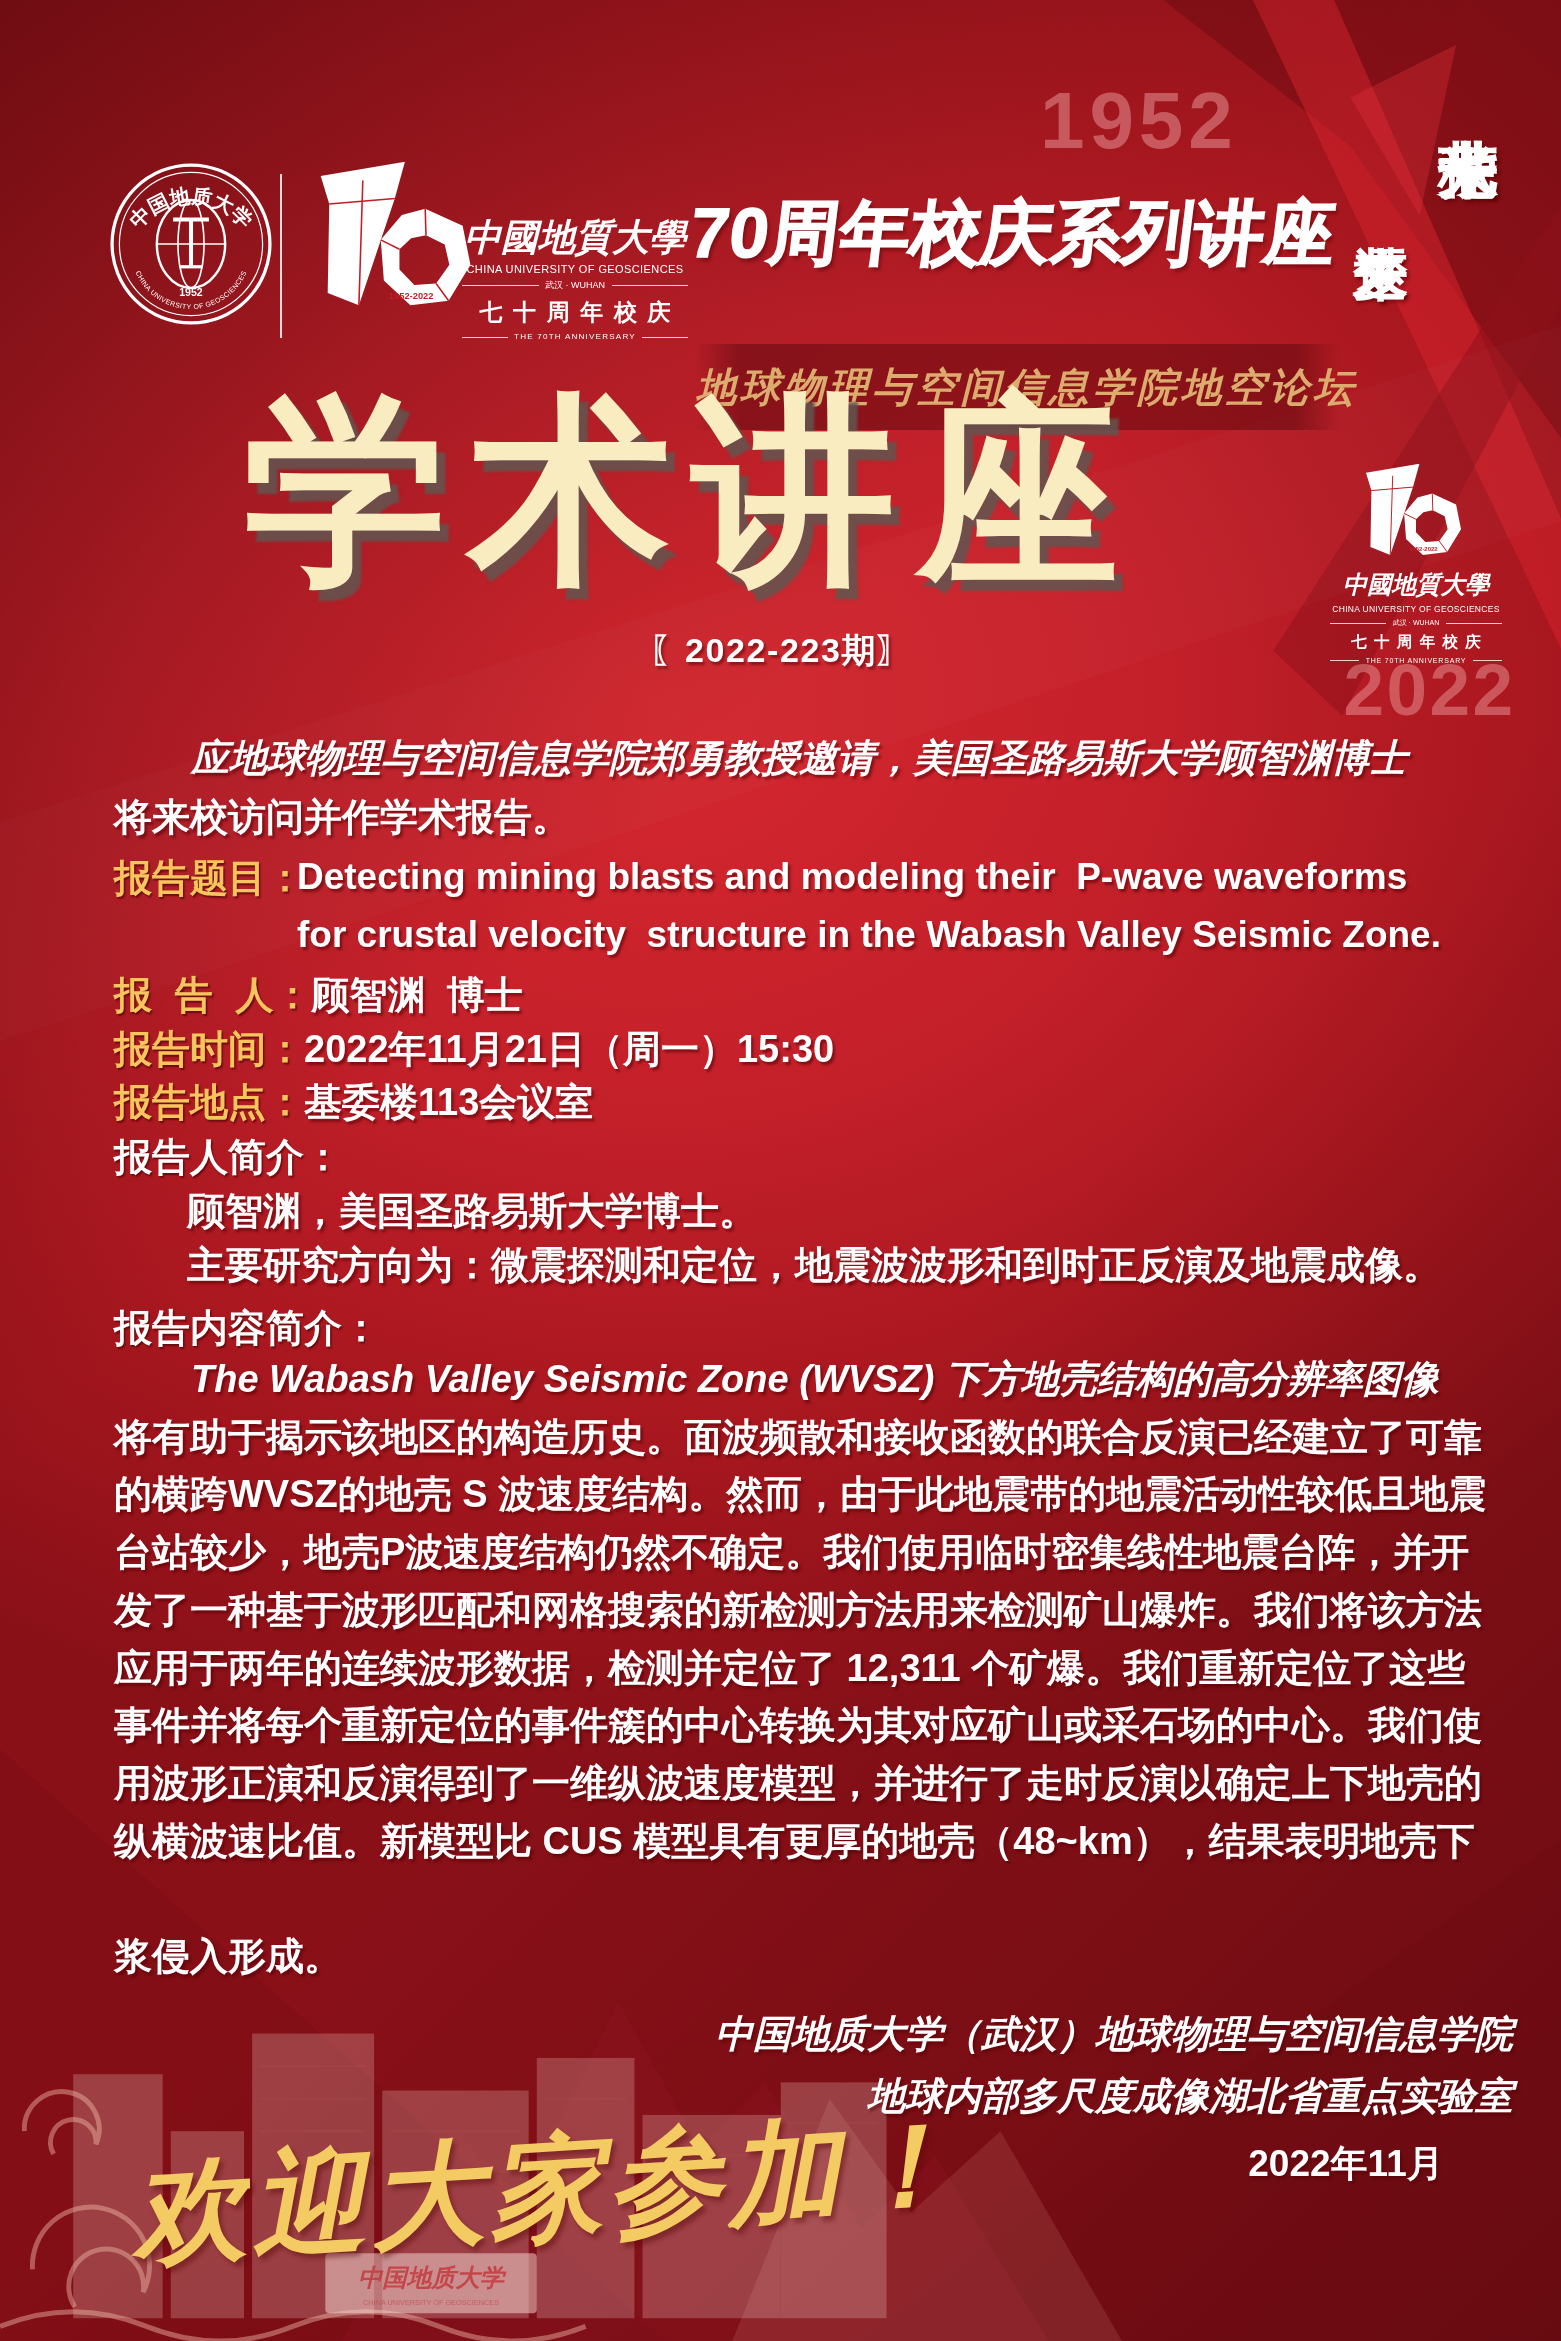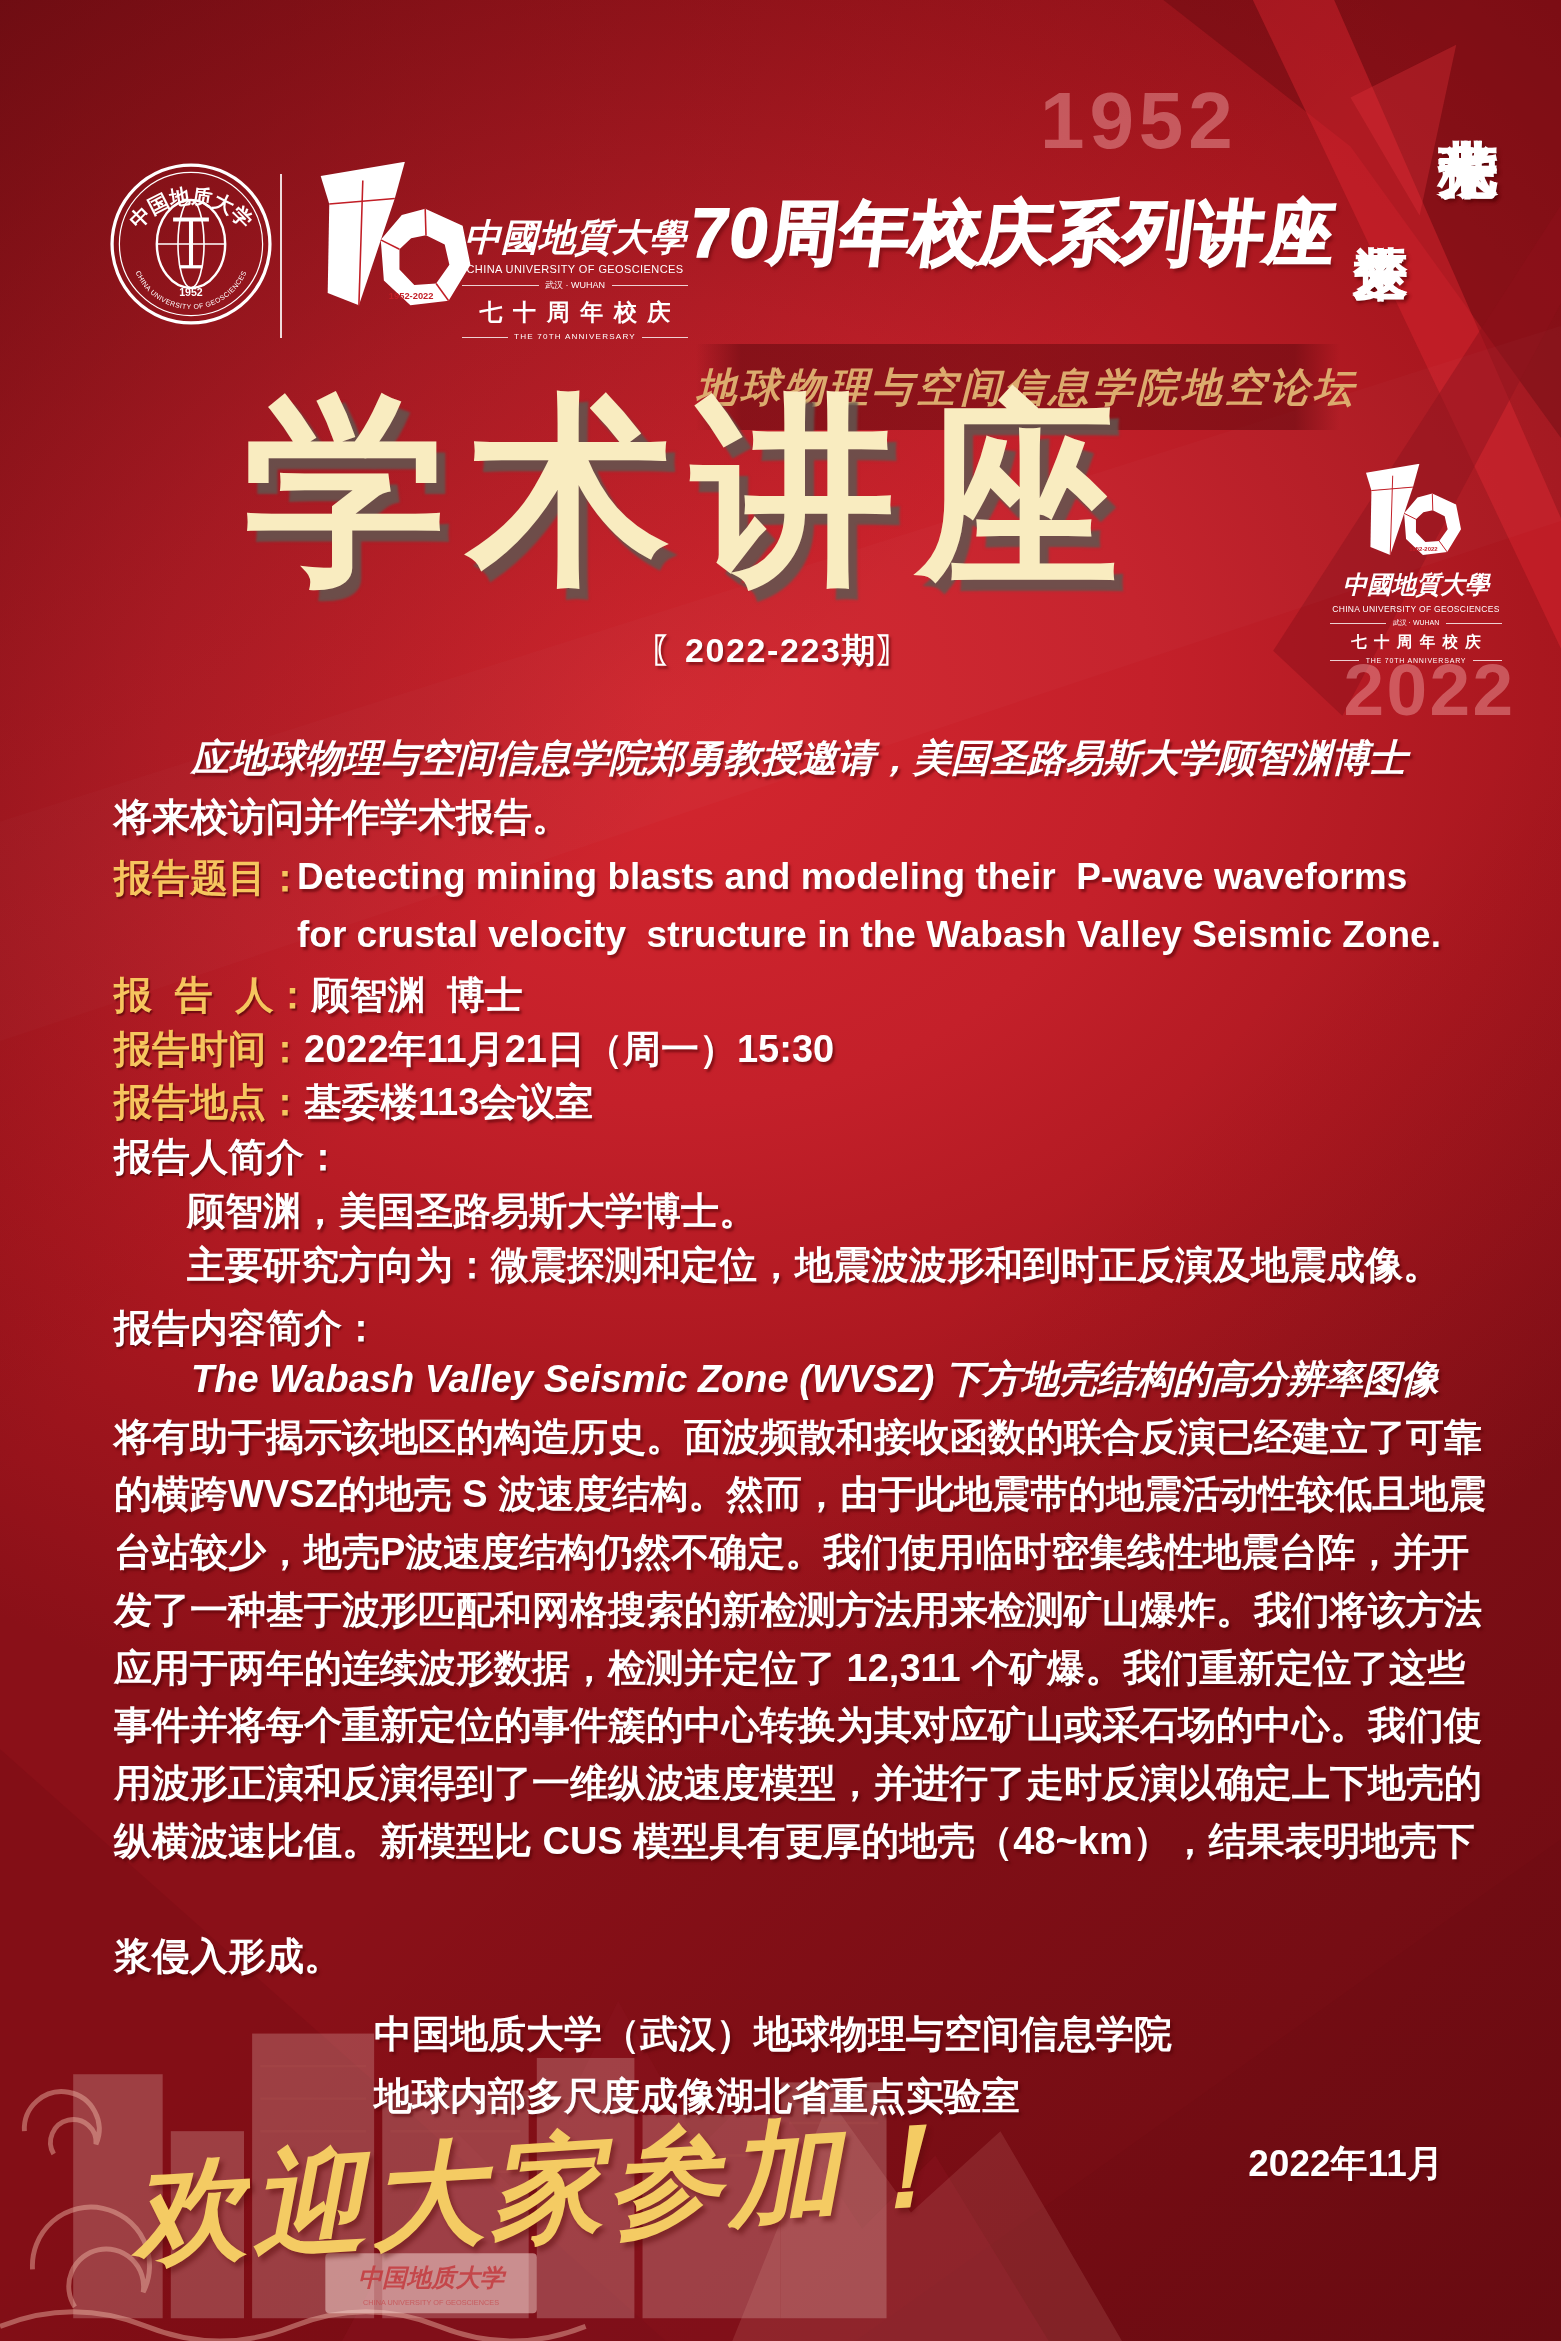--- a/index.html
+++ b/index.html
@@ -59,21 +59,21 @@
   .issue{left:244px;top:628px;width:1074px;text-align:center;font-size:34px;font-weight:bold;color:#fff;
     letter-spacing:1.6px;text-shadow:2.4px 3.3px 2.4px rgba(80,0,6,.5);}
 
   
   .cline{left:114px;width:1367px;font-size:38px;font-weight:bold;line-height:1.2;color:#fff;white-space:nowrap;}
   .indented{text-indent:77px;font-style:italic;}
   .topic-en{left:297px;width:1184px;font-size:37px;font-weight:bold;color:#fff;white-space:pre;}
   .label-col{display:inline-block;min-width:177px;}
 
   
-  .org-line{left:374px;width:1139px;text-align:left;font-size:38px;font-weight:bold;color:#fff;white-space:nowrap;text-shadow:2.4px 3.3px 2.4px rgba(80,0,6,.5);}
+  .org-line{left:374px;width:1139px;text-align:right;font-size:38px;font-weight:bold;color:#fff;white-space:nowrap;text-shadow:2.4px 3.3px 2.4px rgba(80,0,6,.5);font-style:italic;}
   .date-line{left:1171px;width:350px;text-align:center;font-size:37px;font-weight:bold;color:#fff;text-shadow:2.4px 3.3px 2.4px rgba(80,0,6,.5);}
   .welcome{
     left:137px;top:2138px;width:862px;font-family:"DejaVu Serif",serif;font-style:italic;font-weight:bold;
     font-size:114px;letter-spacing:4.9px;color:#f4cb63;transform:rotate(-3.5deg);transform-origin:left bottom;white-space:nowrap;
     text-shadow:3.3px 4.9px 4.1px rgba(90,10,10,.45);
   }
 
   
   .logo70-mini{left:1363px;top:462px;width:99px;height:120px;}
   .mini-block{left:1330px;top:569px;width:172px;text-align:center;color:#fff;}

